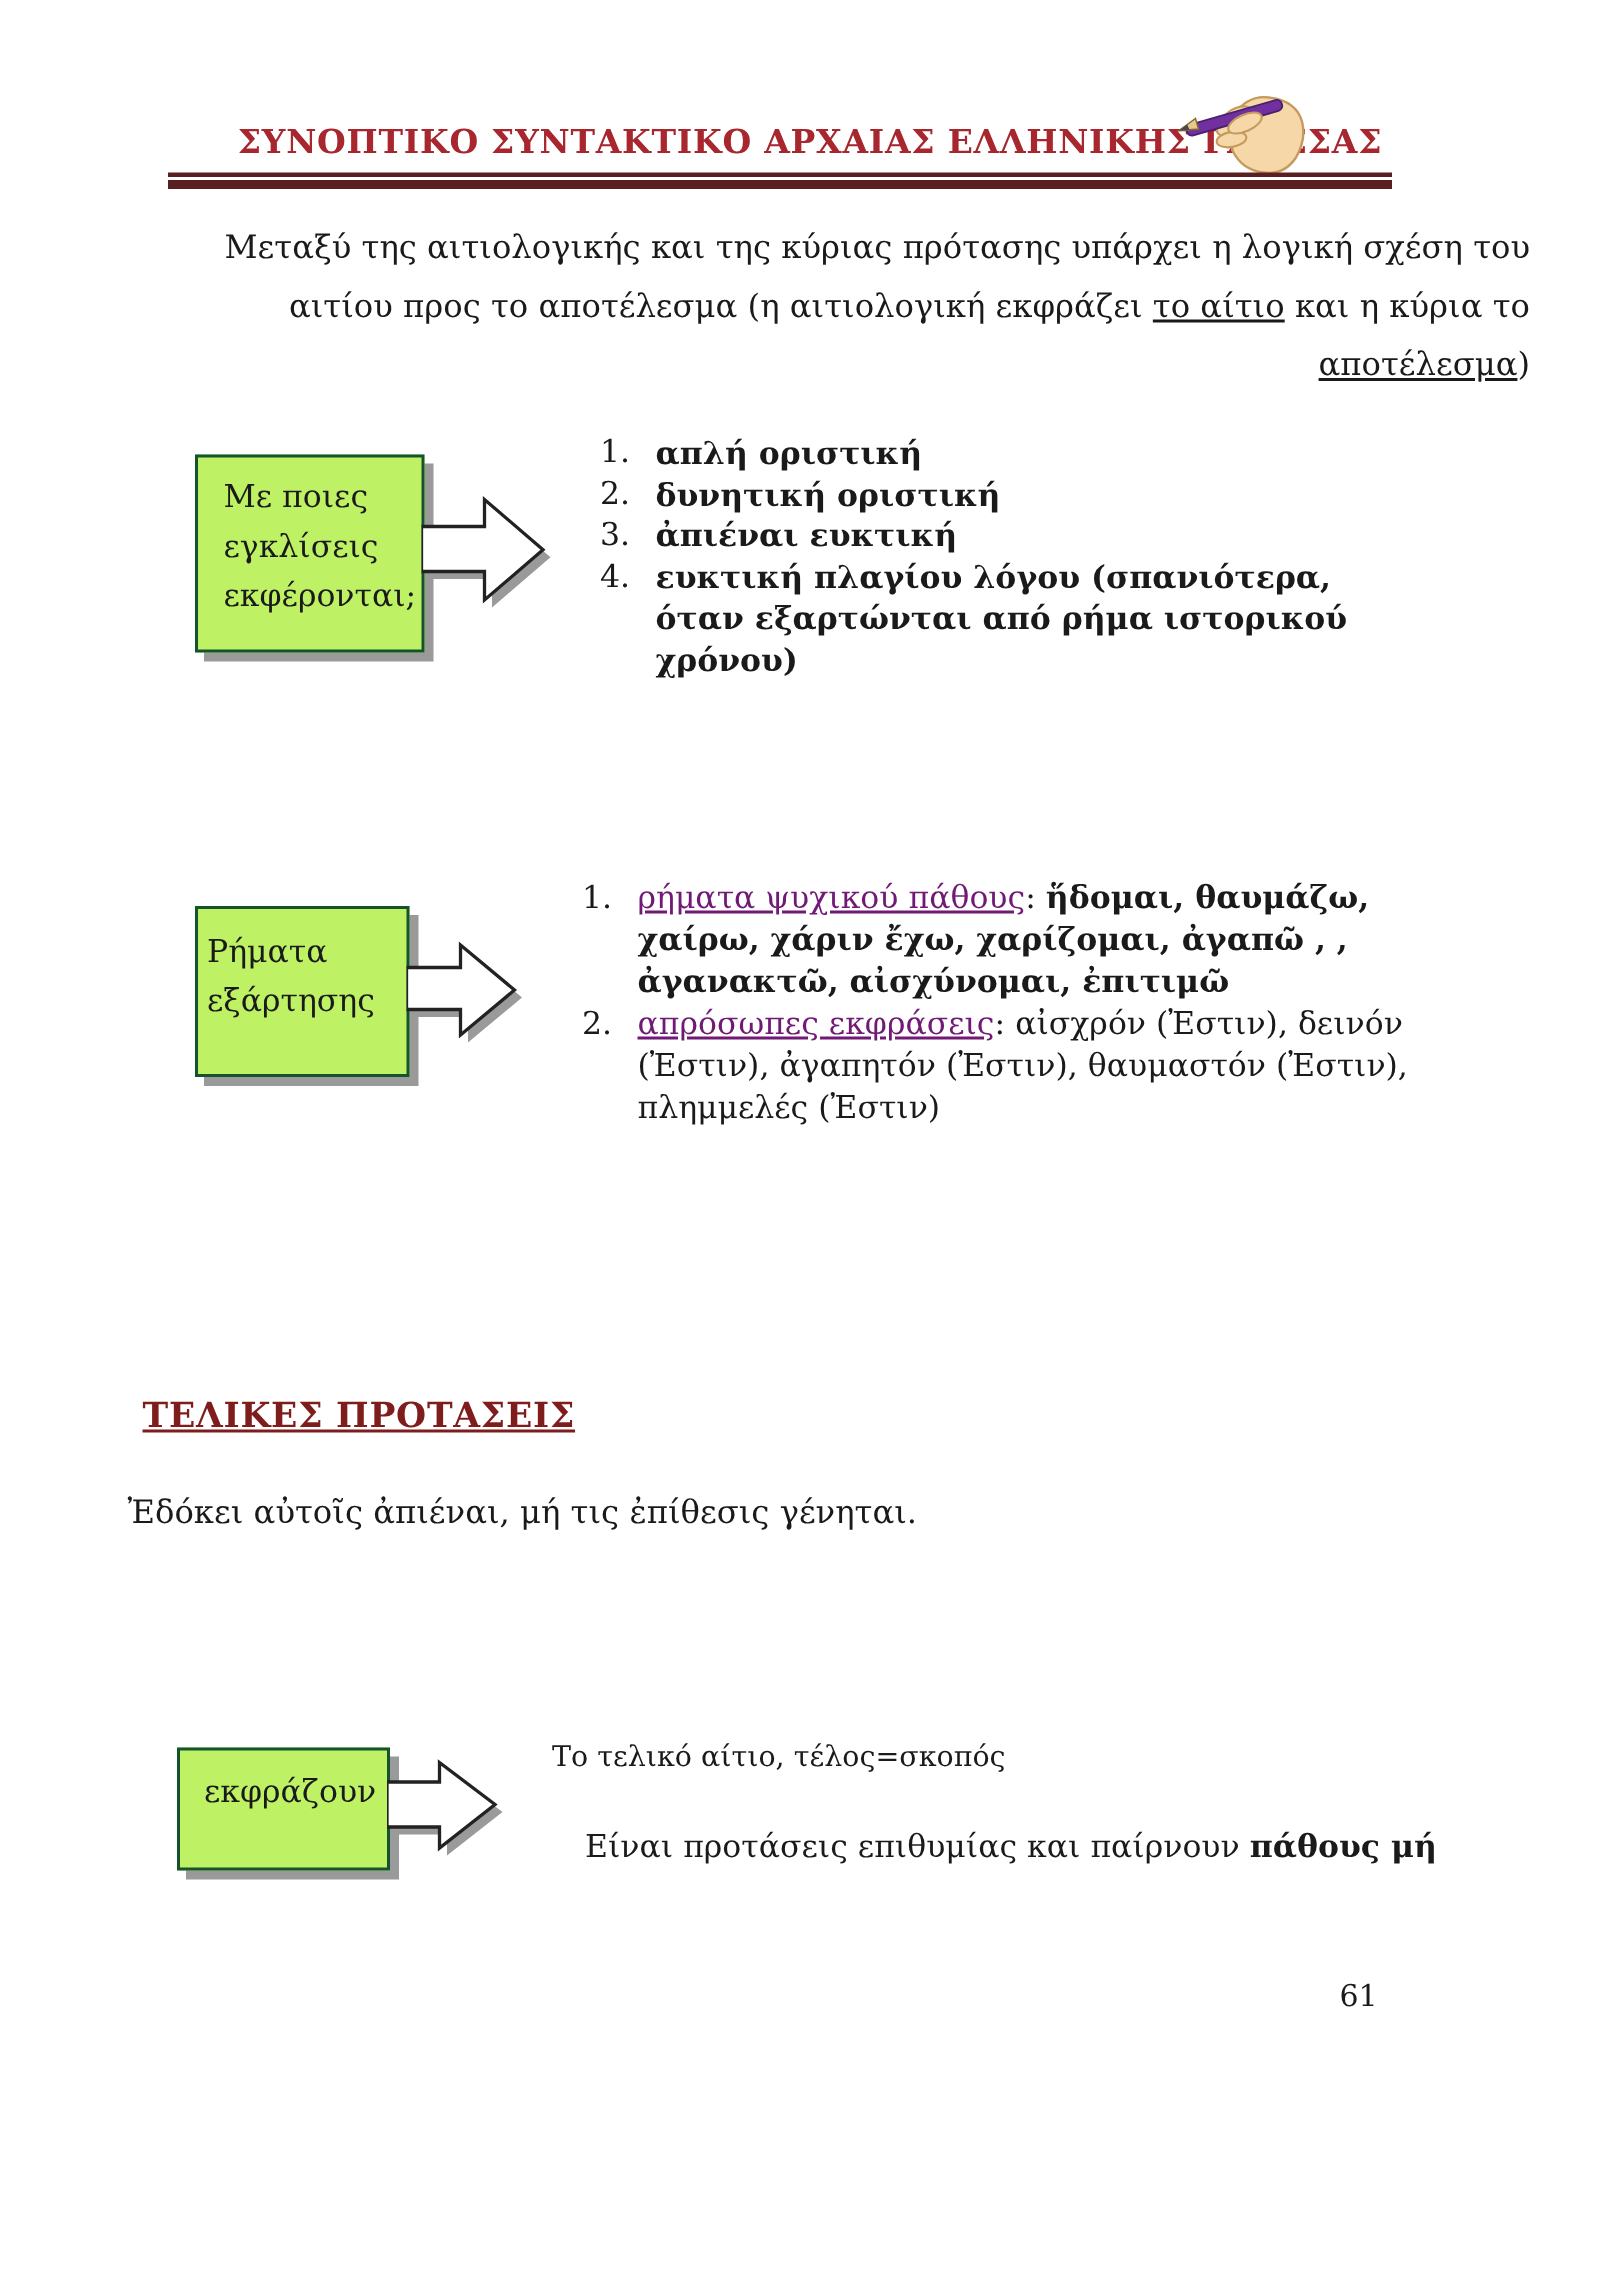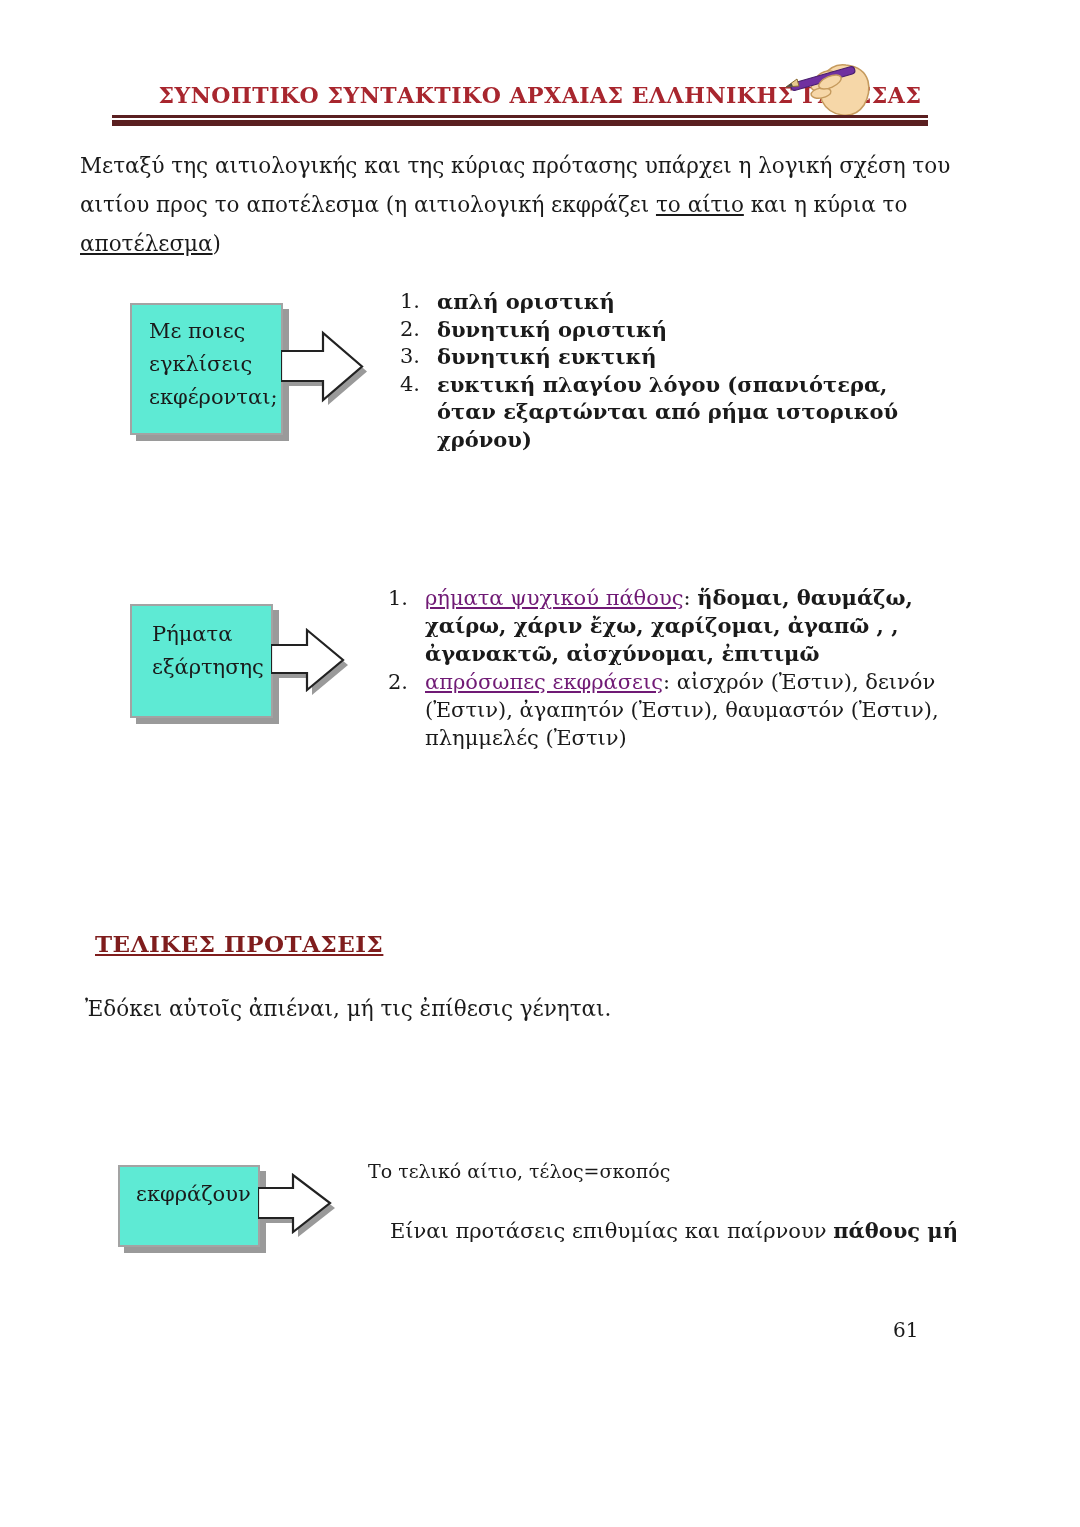--- a/index.html
+++ b/index.html
@@ -23,35 +23,35 @@
   .header-rule{
     position:absolute;left:112px;top:115px;width:816px;height:11px;
   }
   .header-rule .thin{height:3px;background:#5a1f20;}
   .header-rule .gap{height:2px;background:#ffffff;}
   .header-rule .thick{height:6px;background:#5a1f20;}
   .pen-icon{position:absolute;left:772px;top:55px;width:108px;height:66px;}
   
   .intro{
     position:absolute;left:80px;top:146px;width:940px;
-    font-size:21.5px;line-height:39px;
+    font-size:21.5px;line-height:39px;text-align:right;
   }
   .uline{text-decoration:underline;}
   
   .flowbox{
     position:absolute;
-    background:#5eead4;
-    border:2px solid #a3a3a3;
+    background:#bef264;
+    border:2px solid #14532d;
     box-shadow:6px 6px 0 #9a9a9a;
     font-size:21px;line-height:33px;
     box-sizing:border-box;
   }
   .flowbox .lbl{display:block;}
   .box-moods{left:130px;top:303px;width:153px;height:132px;padding:10px 6px 0 17px;}
-  .box-verbs{left:130px;top:604px;width:143px;height:114px;padding:12px 6px 0 20px;}
+  .box-verbs{left:130px;top:604px;width:143px;height:114px;padding:12px 6px 0 6px;}
   .box-express{left:118px;top:1165px;width:142px;height:82px;padding:14px 6px 0 16px;line-height:26px;}
   .arrow-svg{position:absolute;}
   .arr1{left:281px;top:325px;}
   .arr2{left:271px;top:622px;}
   .arr3{left:258px;top:1168px;}
   
   .numlist{position:absolute;font-size:21px;}
   .list-moods{left:400px;top:288px;line-height:27.5px;}
   .list-verbs{left:388px;top:584px;line-height:28px;}
   .nrow{display:flex;align-items:flex-start;}
@@ -116,21 +116,21 @@
     <div class="nrow">
         <span class="num">1.</span>
         <span class="txt">απλή οριστική</span>
       </div>
     <div class="nrow">
         <span class="num">2.</span>
         <span class="txt">δυνητική οριστική</span>
       </div>
     <div class="nrow">
         <span class="num">3.</span>
-        <span class="txt">δυνητική ευκτική</span>
+        <span class="txt">ἀπιέναι ευκτική</span>
       </div>
     <div class="nrow">
         <span class="num">4.</span>
         <span class="txt">ευκτική πλαγίου λόγου (σπανιότερα, όταν εξαρτώνται από ρήμα ιστορικού χρόνου)</span>
       </div>
   </div>
 
   <div class="flowbox box-verbs">
     <span class="lbl">Ρήματα εξάρτησης</span>
   </div>

